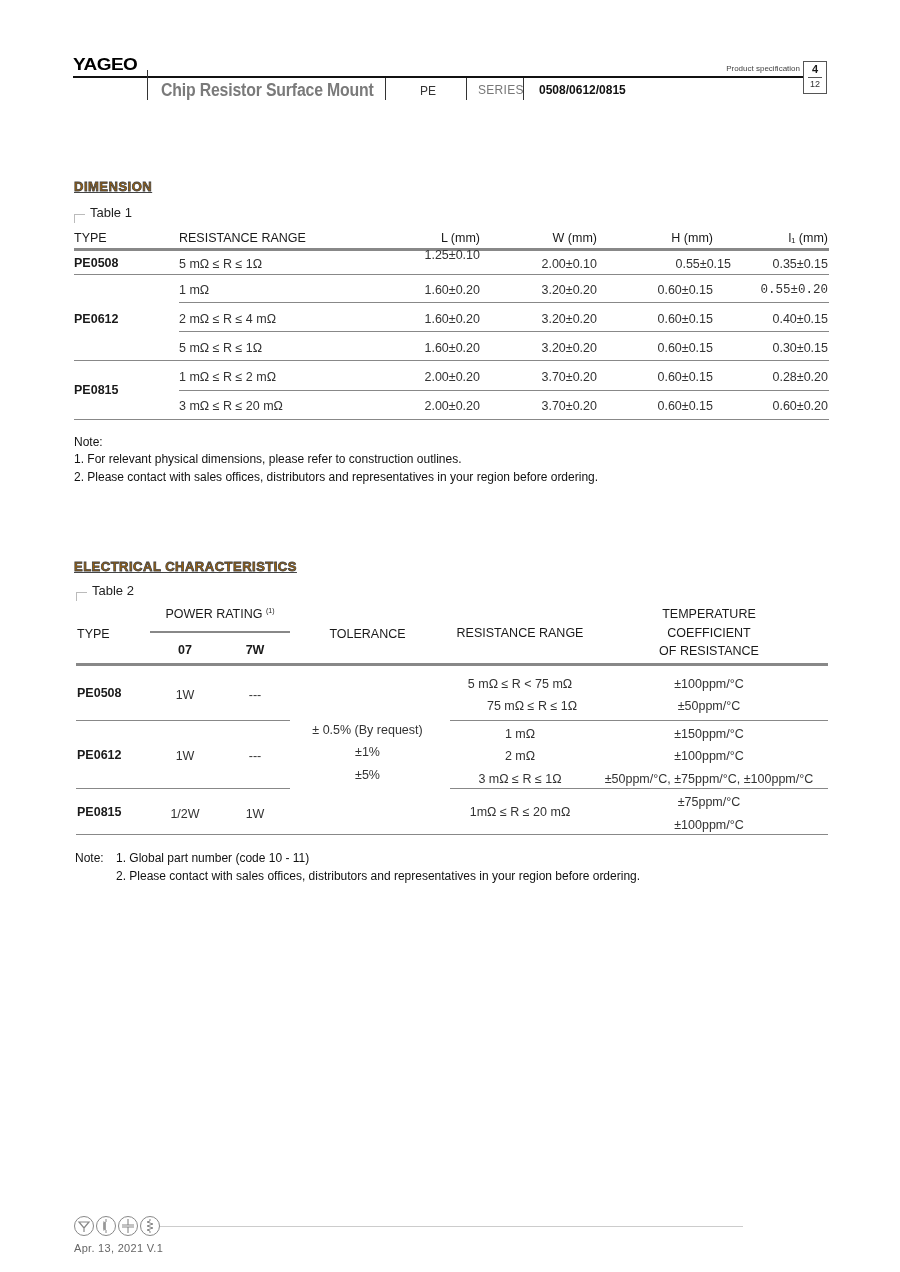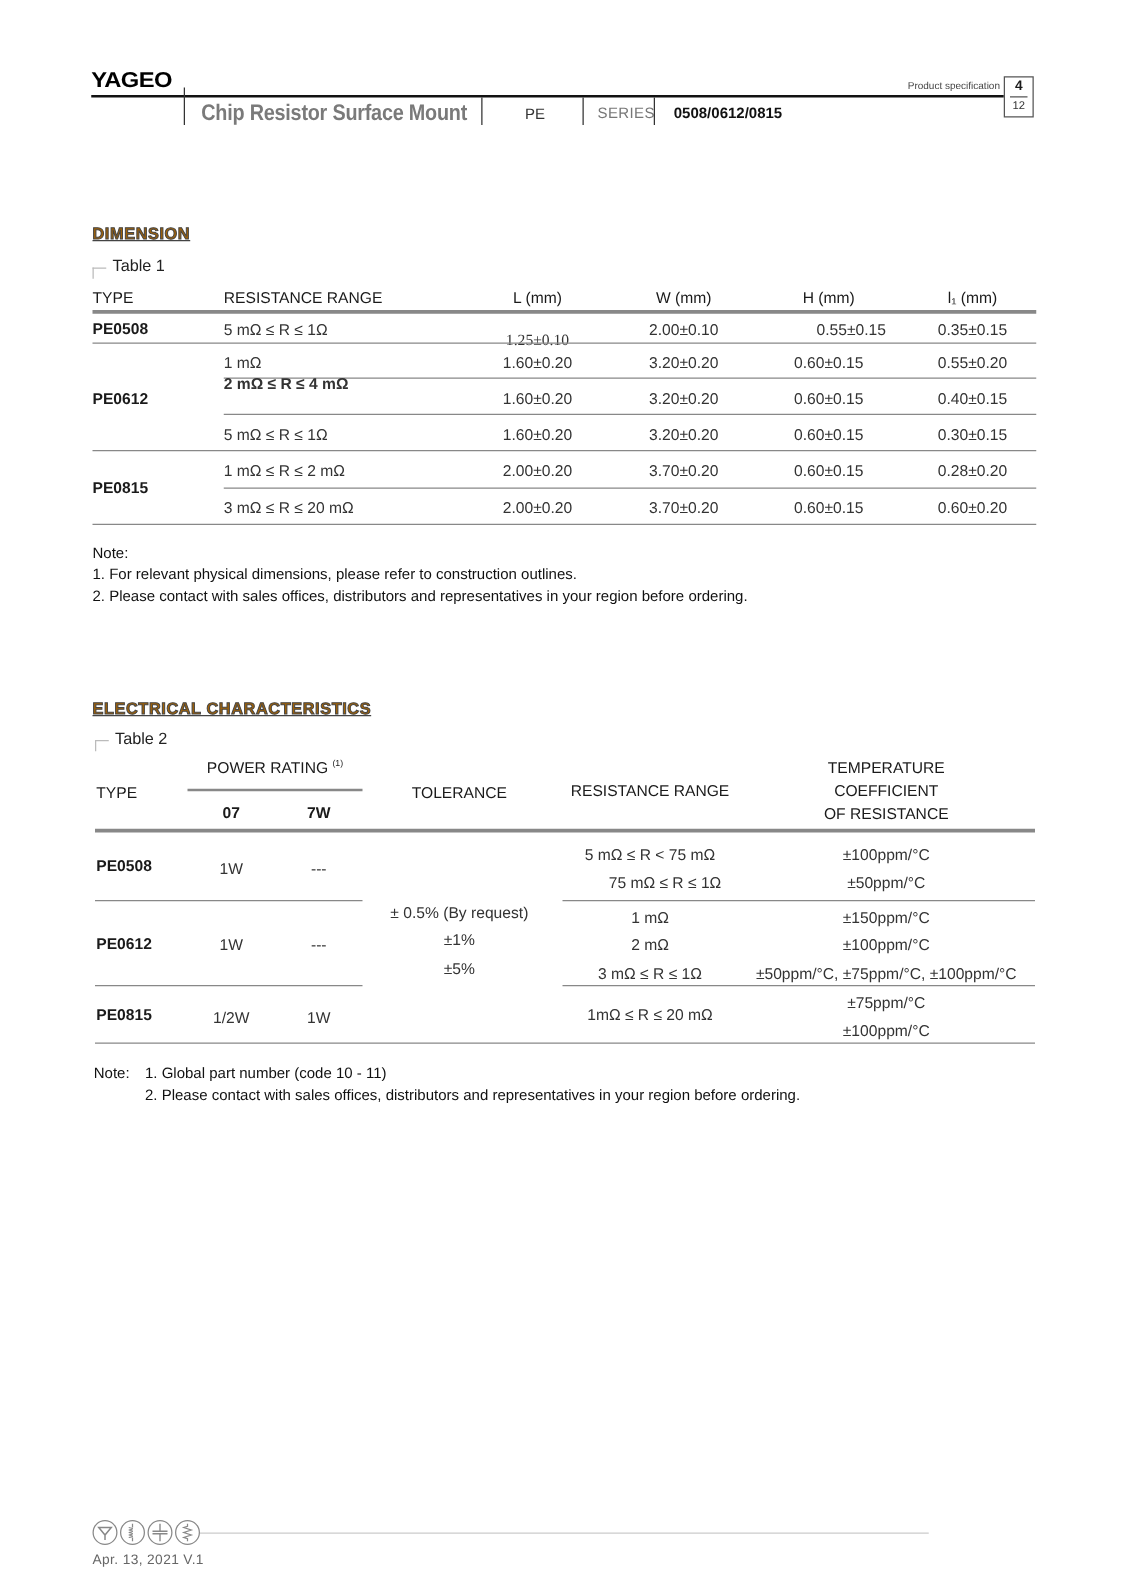--- a/index.html
+++ b/index.html
@@ -25,21 +25,21 @@
 
   
   .sec-title { font-size: 13px; font-weight: bold; color: #a16207; letter-spacing: 0.5px;
                -webkit-text-stroke: 0.8px #444; text-decoration: underline; text-decoration-color: #444; }
   .table-cap { font-size: 13px; color: #222; }
   .cap-bracket { width: 10px; height: 8px; border-top: 1px solid #bbb; border-left: 1px solid #bbb; }
 
   
   .t1 { font-size: 12.5px; }
   .t1 .cell { position: absolute; white-space: nowrap; }
-  .t1 .r { text-align: center; }
+  .t1 .r { text-align: right; }
   .hline { position: absolute; height: 1px; background: #888; }
   .hline.thick { height: 3px; background: #888; }
   .bold { font-weight: bold; }
   .light { color: #333; }
 
   
   .c { text-align: center; position: absolute; white-space: nowrap; }
 
   .note { font-size: 12px; color: #111; white-space: nowrap; }
 
@@ -77,35 +77,35 @@
   <div class="cell" style="left:74px;top:231px;">TYPE</div>
   <div class="cell" style="left:179px;top:231px;">RESISTANCE RANGE</div>
   <div class="cell r" style="left:380px;width:100px;top:231px;">L (mm)</div>
   <div class="cell r" style="left:497px;width:100px;top:231px;">W (mm)</div>
   <div class="cell r" style="left:613px;width:100px;top:231px;">H (mm)</div>
   <div class="cell r" style="left:728px;width:100px;top:231px;">l₁ (mm)</div>
   <div class="hline thick" style="left:74px;top:248px;width:755px;"></div>
 
   <div class="cell bold" style="left:74px;top:256px;">PE0508</div>
   <div class="cell light" style="left:179px;top:257px;">5 mΩ ≤ R  ≤ 1Ω</div>
-  <div class="cell r light" style="left:380px;width:100px;top:265px;font-family:Liberation Serif, serif;">1.25±0.10</div>
+  <div class="cell r light" style="left:380px;width:100px;top:248px;">1.25±0.10</div>
   <div class="cell r light" style="left:497px;width:100px;top:257px;">2.00±0.10</div>
   <div class="cell r light" style="left:631px;width:100px;top:257px;">0.55±0.15</div>
   <div class="cell r light" style="left:728px;width:100px;top:257px;">0.35±0.15</div>
   <div class="hline" style="left:74px;top:274px;width:755px;"></div>
 
   <div class="cell bold" style="left:74px;top:312px;">PE0612</div>
   <div class="cell light" style="left:179px;top:283px;">1 mΩ</div>
   <div class="cell r light" style="left:380px;width:100px;top:283px;">1.60±0.20</div>
   <div class="cell r light" style="left:497px;width:100px;top:283px;">3.20±0.20</div>
   <div class="cell r light" style="left:613px;width:100px;top:283px;">0.60±0.15</div>
-  <div class="cell r light" style="left:728px;width:100px;top:283px;">0.55±0.20</div>
+  <div class="cell r light" style="left:728px;width:100px;top:283px;font-family:Liberation Mono, monospace;">0.55±0.20</div>
   <div class="hline" style="left:179px;top:302px;width:650px;"></div>
 
-  <div class="cell light" style="left:179px;top:300px;font-weight:bold;">2 mΩ ≤  R ≤ 4 mΩ</div>
+  <div class="cell light" style="left:179px;top:312px;">2 mΩ ≤  R ≤ 4 mΩ</div>
   <div class="cell r light" style="left:380px;width:100px;top:312px;">1.60±0.20</div>
   <div class="cell r light" style="left:497px;width:100px;top:312px;">3.20±0.20</div>
   <div class="cell r light" style="left:613px;width:100px;top:312px;">0.60±0.15</div>
   <div class="cell r light" style="left:728px;width:100px;top:312px;">0.40±0.15</div>
   <div class="hline" style="left:179px;top:331px;width:650px;"></div>
 
   <div class="cell light" style="left:179px;top:341px;">5 mΩ ≤ R ≤ 1Ω</div>
   <div class="cell r light" style="left:380px;width:100px;top:341px;">1.60±0.20</div>
   <div class="cell r light" style="left:497px;width:100px;top:341px;">3.20±0.20</div>
   <div class="cell r light" style="left:613px;width:100px;top:341px;">0.60±0.15</div>

